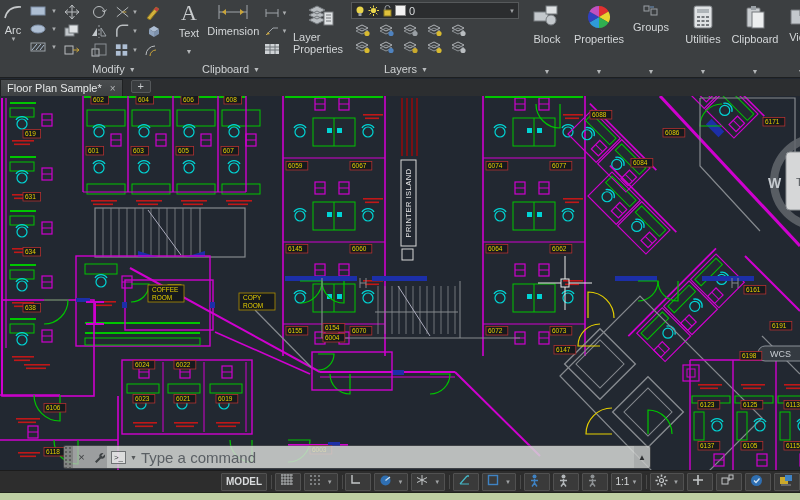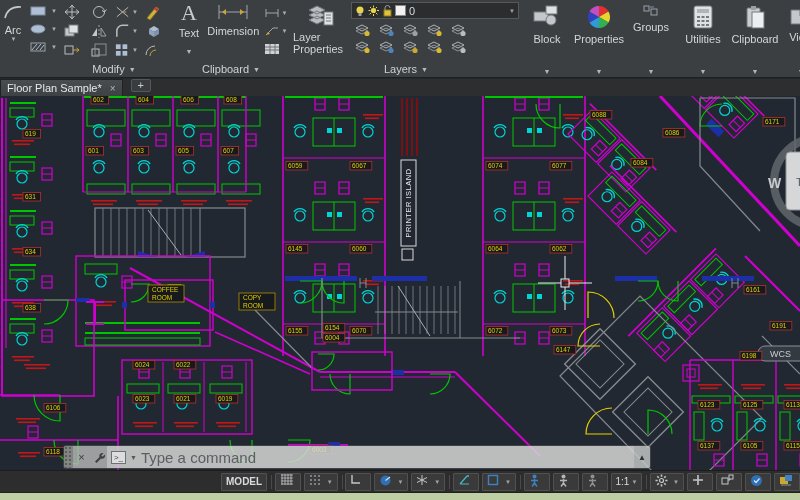--- a/index.html
+++ b/index.html
@@ -25,21 +25,21 @@
   .grid3 { display:grid; grid-template-columns:repeat(4,27px); grid-auto-rows:19px; align-items:center; }
   .colmini { display:flex; flex-direction:column; justify-content:space-between; height:56px; padding-top:2px; }
   .colmini .row { display:flex; align-items:center; }
   #layer-combo { display:flex; align-items:center; gap:3px; background:#2b2d2f;
     border:1px solid #56595b; height:17px; padding:0 3px; width:168px; color:#d6d9db; font-size:11px; }
   #layer-combo .spacer { flex:1; }
   .laymini { display:grid; grid-template-columns:repeat(5,24px); grid-auto-rows:17px; margin-top:2px; }
 
   
   #tabbar { position:absolute; top:79px; left:0; width:800px; height:17px; background:#2c2e30;
-    display:flex; align-items:flex-start; }
+    display:flex; align-items:center; }
   #file-tab { height:17px; background:linear-gradient(#4a4d4f,#3e4143); border:1px solid #1f2122;
     border-bottom:none; color:#e6e8e9; font-size:11px; display:flex; align-items:center;
     padding:0 6px; gap:8px; }
   #file-tab .x { color:#b2b5b7; font-size:10px; }
   #newtab { width:20px; height:13px; background:#3a3d3f; border:1px solid #55585a; border-radius:2px;
     color:#c9ccce; font-size:11px; line-height:11px; text-align:center; margin-left:8px; margin-bottom:2px; }
 
   
   #plan { position:absolute; top:96px; left:0; background:#222831; }
 

